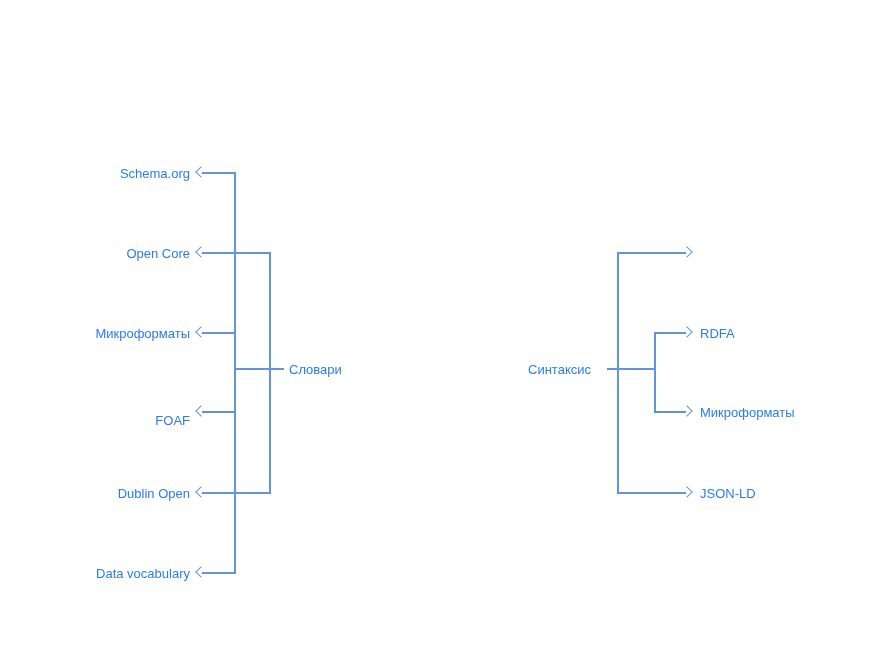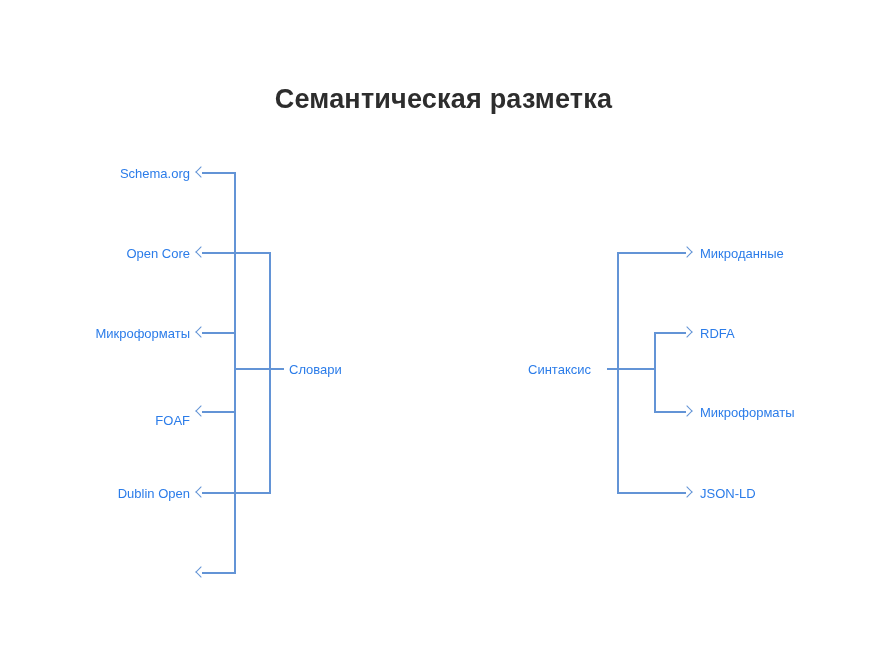--- a/index.html
+++ b/index.html
@@ -47,48 +47,47 @@
     border-top:1.5px solid var(--line);
     border-right:1.5px solid var(--line);
     transform:rotate(45deg);
   }
 </style>
 </head>
 <body>
 
 <div class="canvas">
 
-  <h1 class="title">Семантическая разметка</h1>
 
   <div class="lbl" style="top:173px;right:697px">Schema.org</div>
   <div class="lbl" style="top:253px;right:697px">Open Core</div>
   <div class="lbl" style="top:333px;right:697px">Микроформаты</div>
   <div class="lbl" style="top:420px;right:697px">FOAF</div>
   <div class="lbl" style="top:493px;right:697px">Dublin Open</div>
+  <div class="lbl" style="top:573px;right:697px">Data vocabulary</div>
   <div class="lbl root" style="top:369px;left:289px">Словари</div>
 
   <div class="v" style="left:234px;top:172px;height:402px"></div>
   <div class="v" style="left:269px;top:252px;height:242px"></div>
   <div class="h" style="left:234px;top:368px;width:50px"></div>
 
   <div class="h" style="left:202px;top:172px;width:34px"></div>
   <div class="h" style="left:202px;top:252px;width:69px"></div>
   <div class="h" style="left:202px;top:332px;width:34px"></div>
   <div class="h" style="left:202px;top:411px;width:34px"></div>
   <div class="h" style="left:202px;top:492px;width:69px"></div>
   <div class="h" style="left:202px;top:572px;width:34px"></div>
 
   <div class="ar-l" style="left:197px;top:168px"></div>
   <div class="ar-l" style="left:197px;top:248px"></div>
   <div class="ar-l" style="left:197px;top:328px"></div>
   <div class="ar-l" style="left:197px;top:407px"></div>
   <div class="ar-l" style="left:197px;top:488px"></div>
   <div class="ar-l" style="left:197px;top:568px"></div>
 
-  <div class="lbl" style="top:253px;left:700px">Микроданные</div>
   <div class="lbl" style="top:333px;left:700px">RDFA</div>
   <div class="lbl" style="top:412px;left:700px">Микроформаты</div>
   <div class="lbl" style="top:493px;left:700px">JSON-LD</div>
   <div class="lbl root" style="top:369px;right:296px">Синтаксис</div>
 
   <div class="v" style="left:617px;top:252px;height:242px"></div>
   <div class="v" style="left:654px;top:332px;height:81px"></div>
   <div class="h" style="left:607px;top:368px;width:49px"></div>
 
   <div class="h" style="left:618px;top:252px;width:68px"></div>

